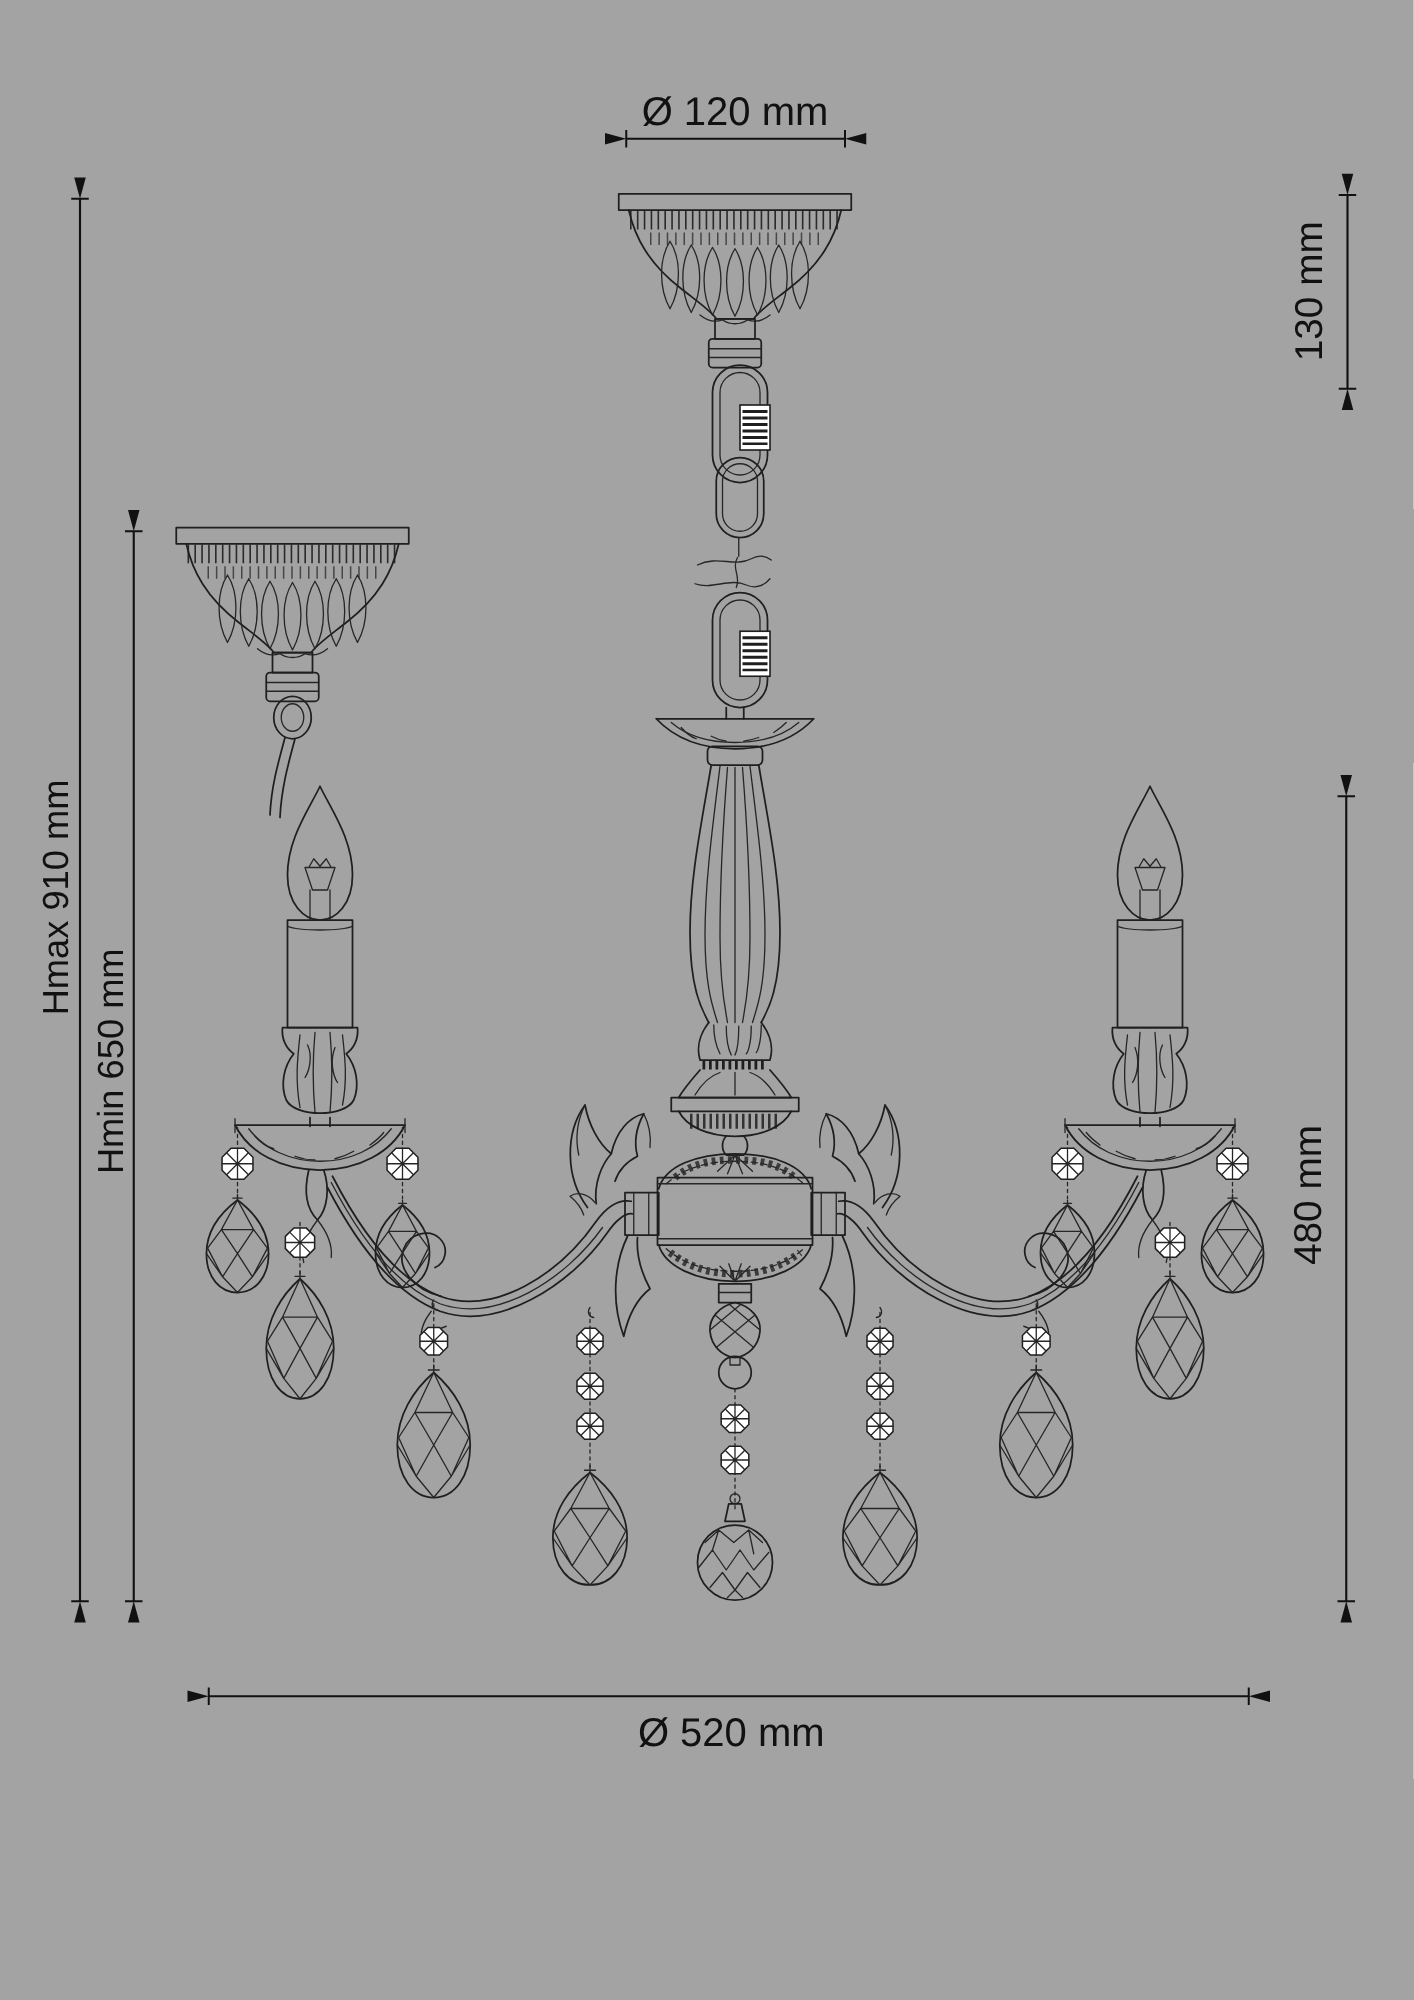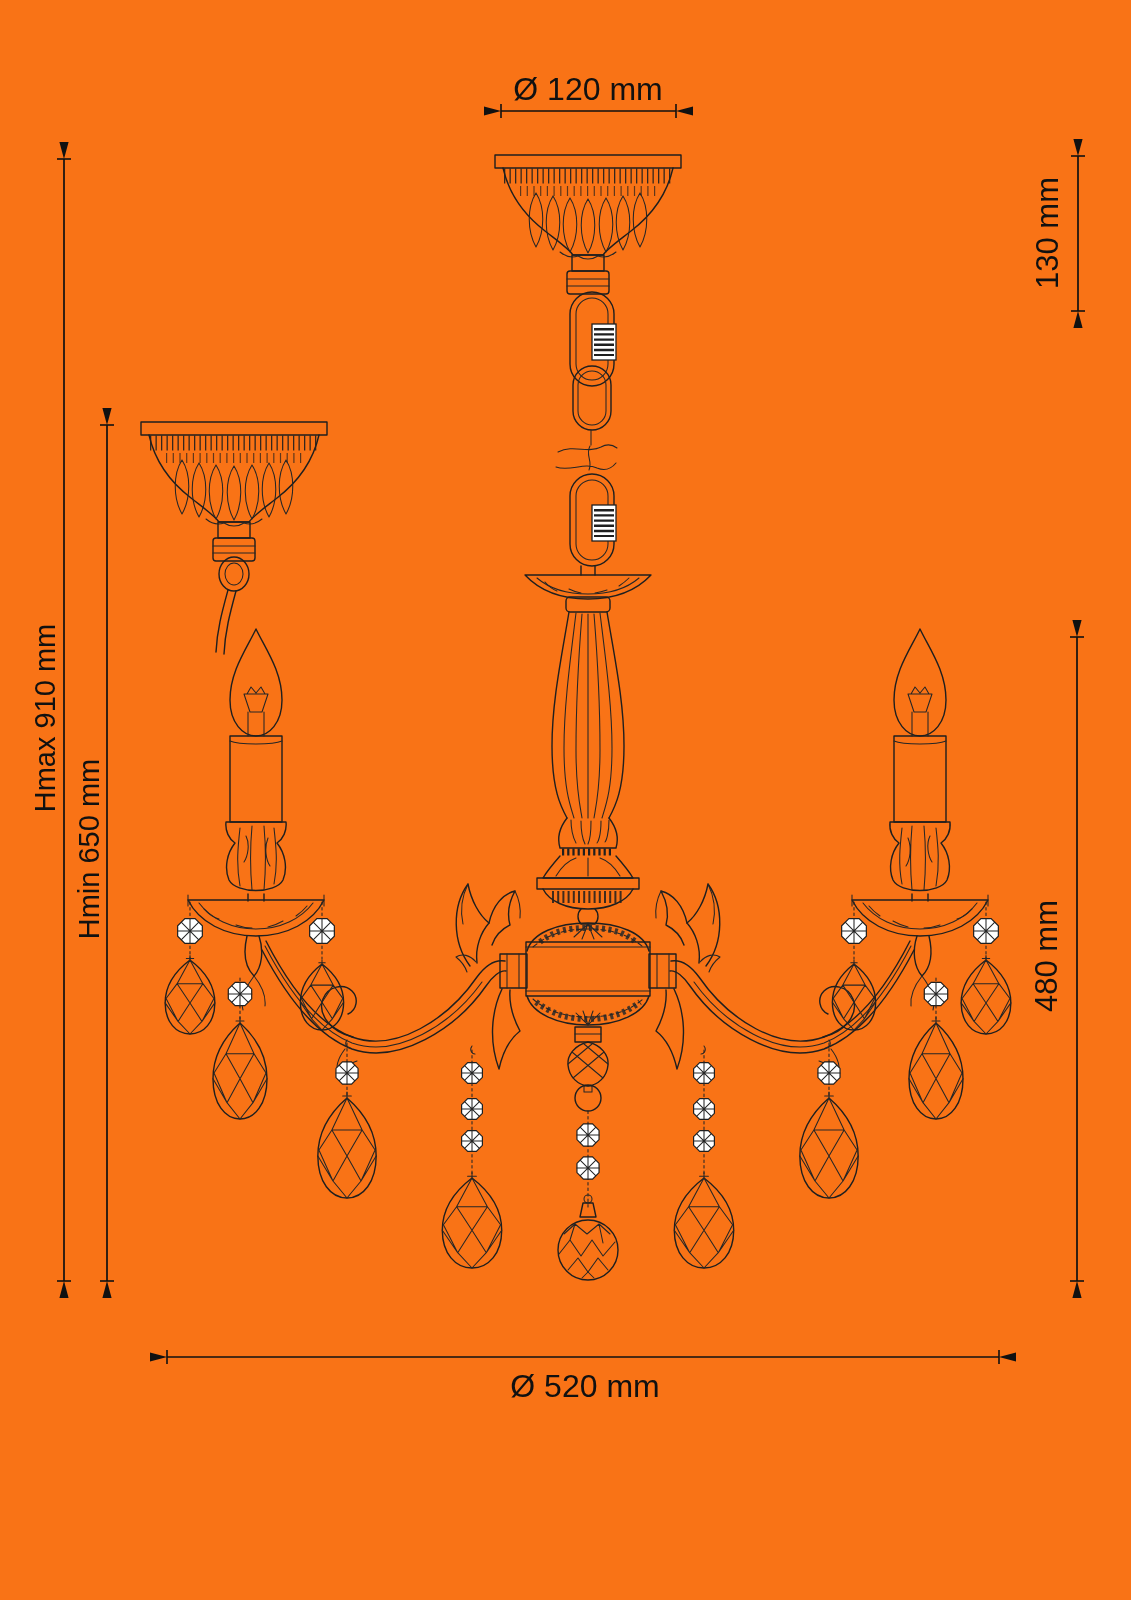--- a/index.html
+++ b/index.html
@@ -1,16 +1,16 @@
 <!DOCTYPE html>
 <html><head>
 <meta charset="utf-8">
 <style>
   html,body{margin:0;padding:0;background:#ffffff;}
-  .stage{position:relative;width:1131px;height:1600px;background:#f97316;overflow:hidden;}
+  .stage{position:relative;width:1131px;height:1600px;background:#a3a3a3;overflow:hidden;}
   svg{display:block;}
   .ln{fill:none;stroke:#1f1f1f;stroke-width:1.4;stroke-linecap:round;stroke-linejoin:round;}
   .ln2{fill:none;stroke:#262626;stroke-width:1.05;stroke-linecap:round;stroke-linejoin:round;}
   .dim{stroke:#111111;stroke-width:1.7;fill:none;}
   .dimtext{font-family:"Liberation Sans","DejaVu Sans",sans-serif;fill:#111111;}
 </style>
 </head>
 <body>
 
 <div class="stage">

